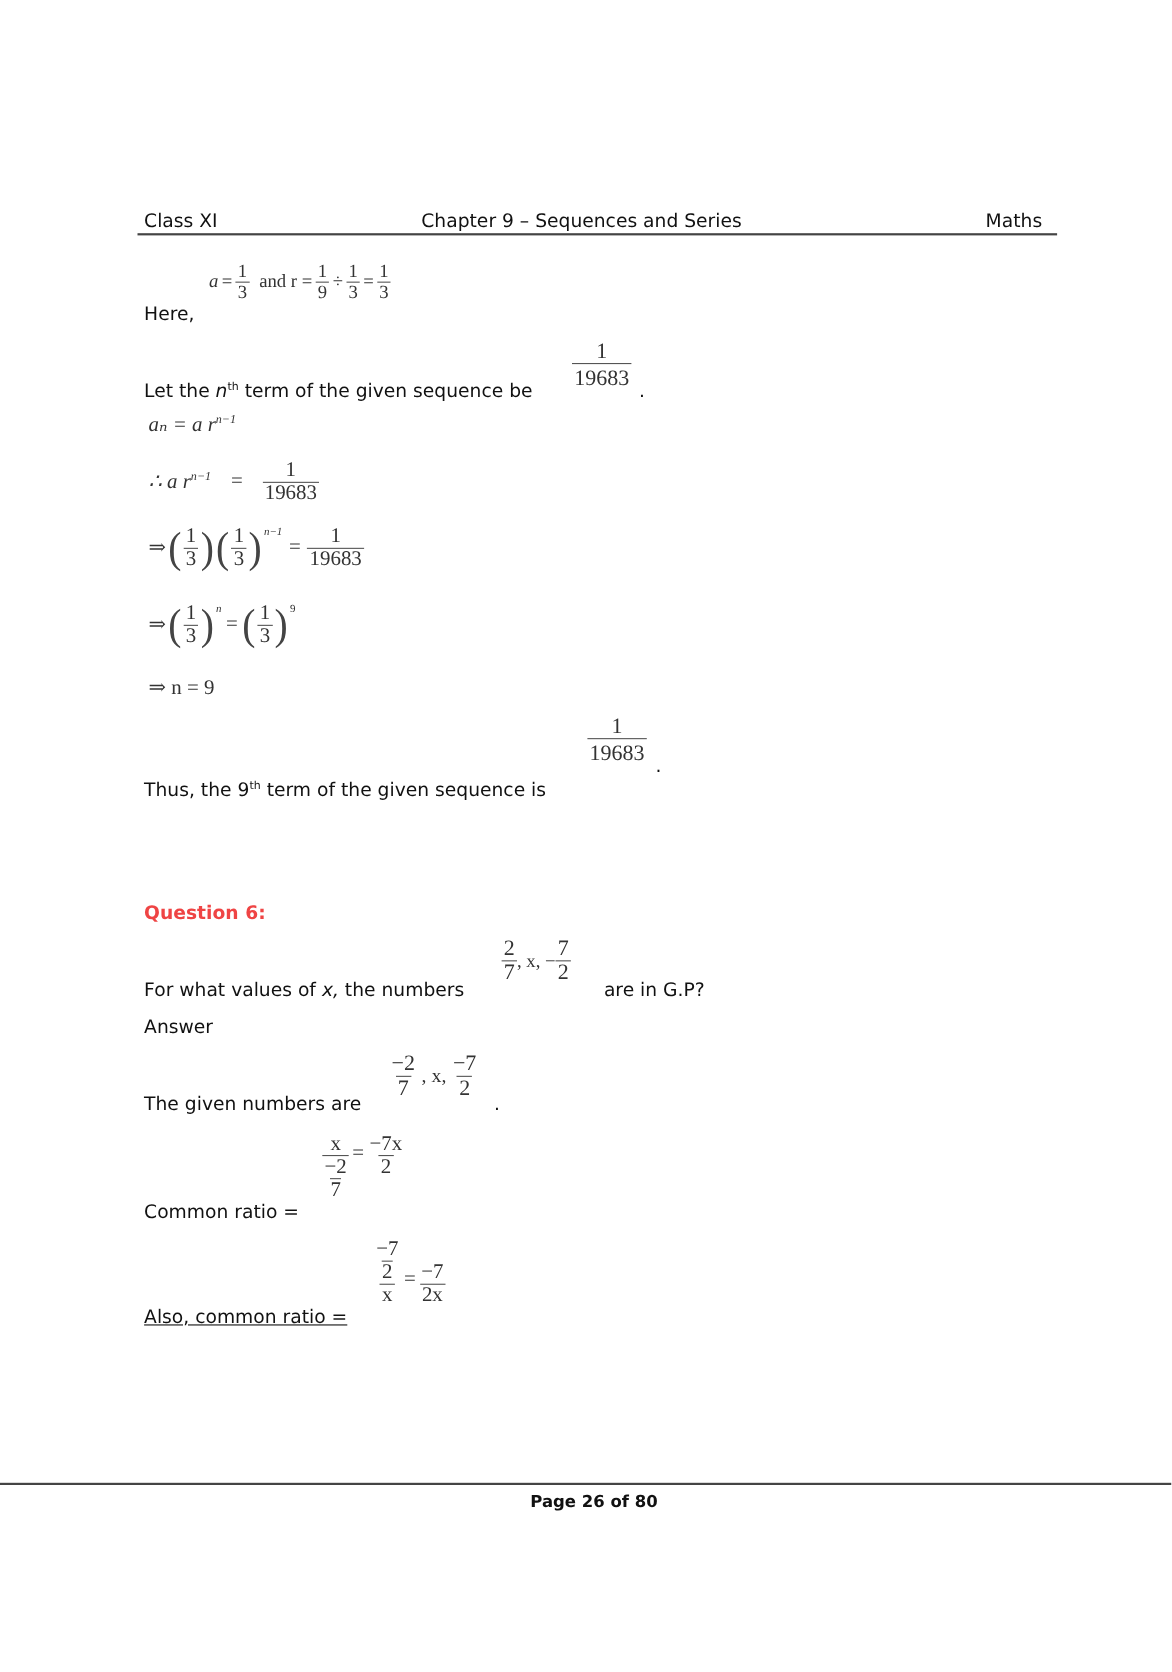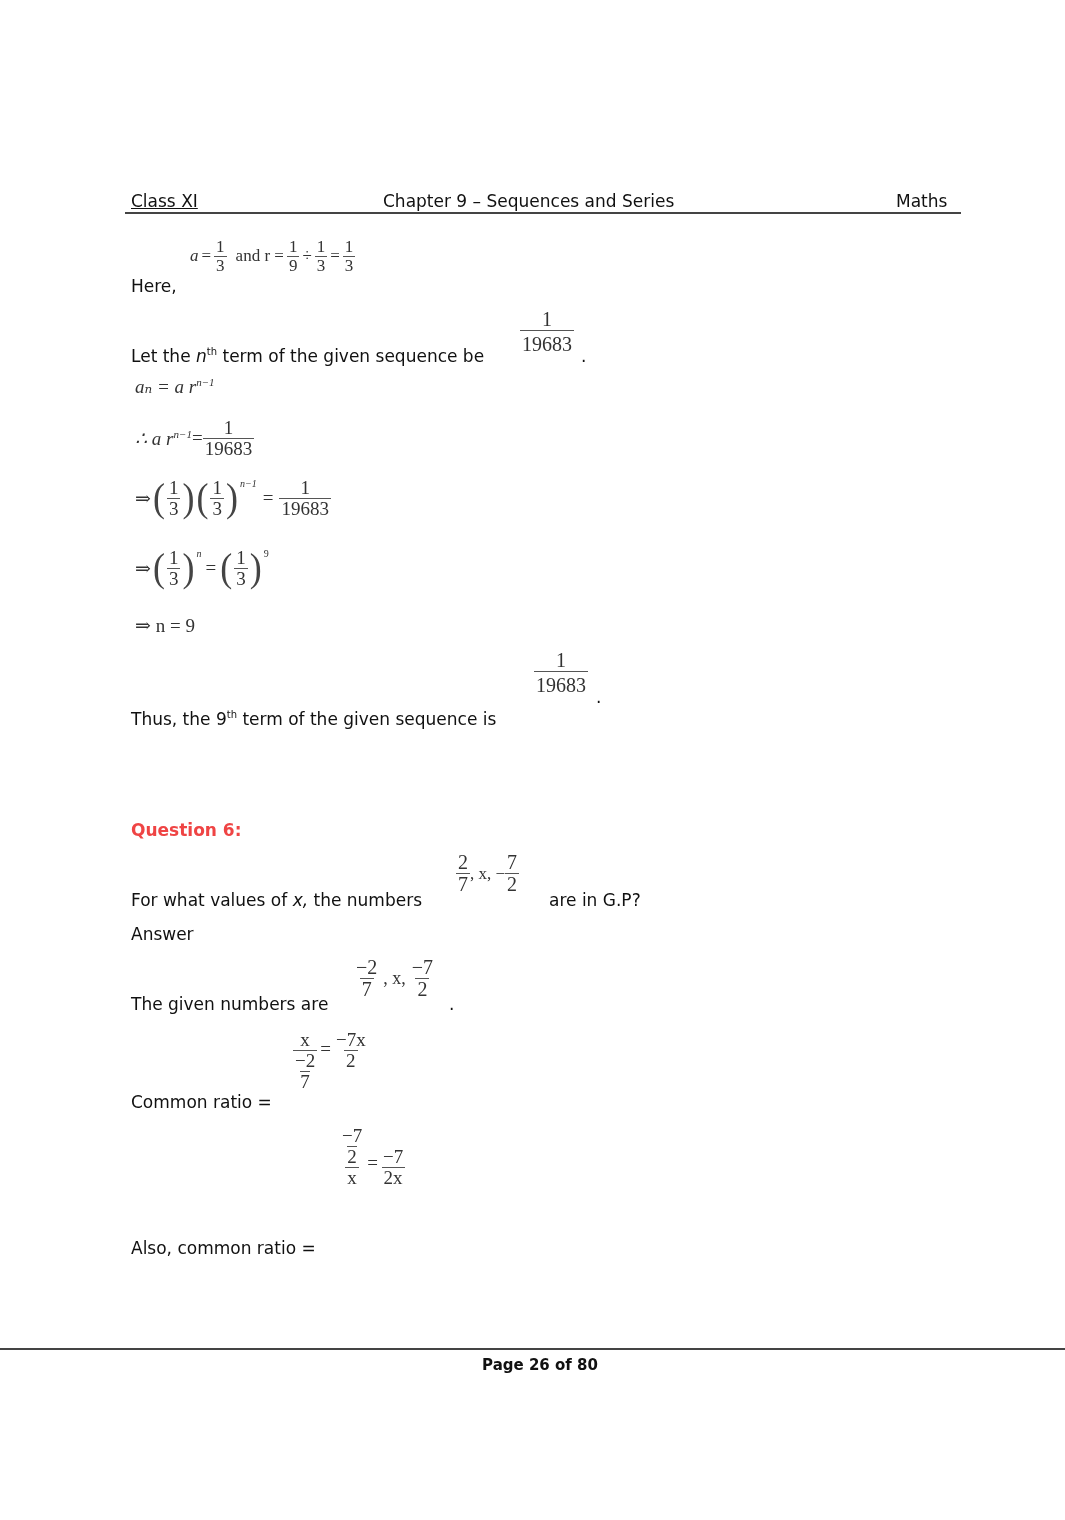--- a/index.html
+++ b/index.html
@@ -15,21 +15,21 @@
   .ms{font-family:"Liberation Serif","DejaVu Serif",serif;color:#333;font-size:17px;}
   .it{font-style:italic;}
   sup.s{font-size:10px;vertical-align:super;}
   .paren{font-size:36px;font-weight:100;line-height:1;vertical-align:middle;color:#444;transform:scaleY(1.1);display:inline-block;}
   .qhead{font-weight:bold;color:#ef4444;font-size:17px;}
   .foot{font-weight:bold;font-size:15px;}
 </style>
 </head>
 <body>
 
-<div class="abs hdr" style="left:131px;top:191px;text-decoration:underline;">Class XI</div>
+<div class="abs hdr" style="left:131px;top:191px;">Class XI</div>
 <div class="abs hdr" style="left:383px;top:191px;">Chapter 9 – Sequences and Series</div>
 <div class="abs hdr" style="left:896px;top:191px;">Maths</div>
 <div class="hr" style="left:125px;top:212px;width:836px;height:2px;"></div>
 
 <div class="abs txt" style="left:131px;top:276px;">Here,</div>
 <div class="abs ms" style="left:190px;top:238px;display:flex;align-items:center;gap:3px;">
   <span class="it">a</span>
     <span>=</span>
   <span class="frac">
       <span class="num">1</span>
@@ -60,21 +60,21 @@
       <span class="num">1</span>
       <span class="den" style="padding-top:3px;">19683</span>
     </span>
 </div>
 <div class="abs txt" style="left:581px;top:346px;">.</div>
 
 <div class="abs ms it" style="left:135px;top:375px;font-size:19px;">
   <span>aₙ = a r</span><sup style="font-size:11px;">n−1</sup>
 </div>
 
-<div class="abs ms" style="left:135px;top:418px;display:flex;align-items:center;gap:0;font-size:19px;">
+<div class="abs ms" style="left:135px;top:418px;display:flex;align-items:center;gap:18px;font-size:19px;">
   <span class="it"><span>∴ a r</span><sup style="font-size:11px;">n−1</sup></span>
   <span>=</span>
   <span class="frac">
       <span class="num">1</span>
       <span class="den">19683</span>
     </span>
 </div>
 
 <div class="abs ms" style="left:135px;top:478px;display:flex;align-items:center;gap:2px;font-size:19px;">
   <span>⇒</span>
@@ -173,21 +173,21 @@
       <span style="border-top:1px solid #555;">7</span>
     </span>
   </span>
   <span style="margin-top:8px;">=</span>
   <span class="frac">
       <span class="num">−7x</span>
       <span class="den">2</span>
     </span>
 </div>
 
-<div class="abs txt" style="left:131px;top:1238px;">Also, common ratio =</div>
+<div class="abs txt" style="left:131px;top:1188px;text-decoration:underline;">Also, common ratio =</div>
 <div class="abs ms" style="left:340px;top:1126px;display:flex;align-items:flex-end;gap:3px;font-size:19px;">
   <span class="frac">
     <span class="num" style="display:flex;flex-direction:column;align-items:center;">
       <span>−7</span>
       <span style="border-top:1px solid #555;">2</span>
     </span>
     <span class="den">x</span>
   </span>
   <span style="margin-bottom:14px;">=</span>
   <span class="frac">

